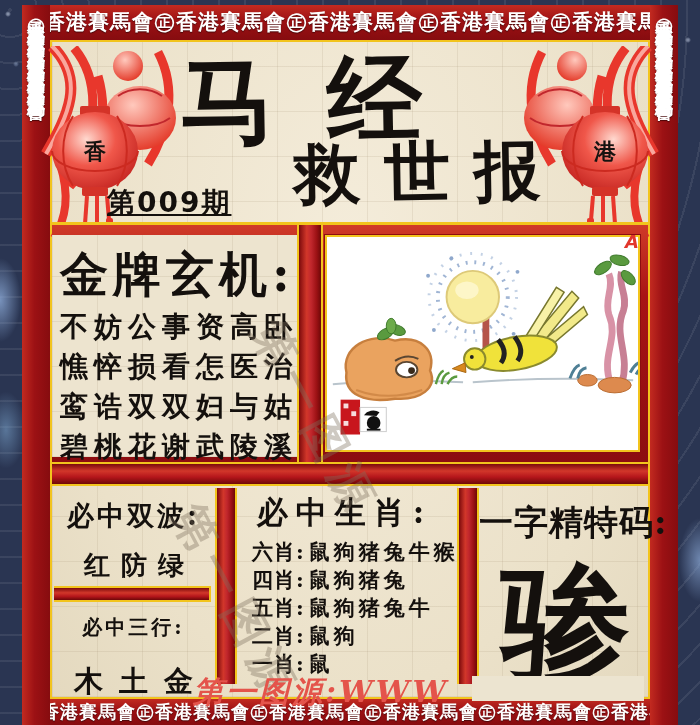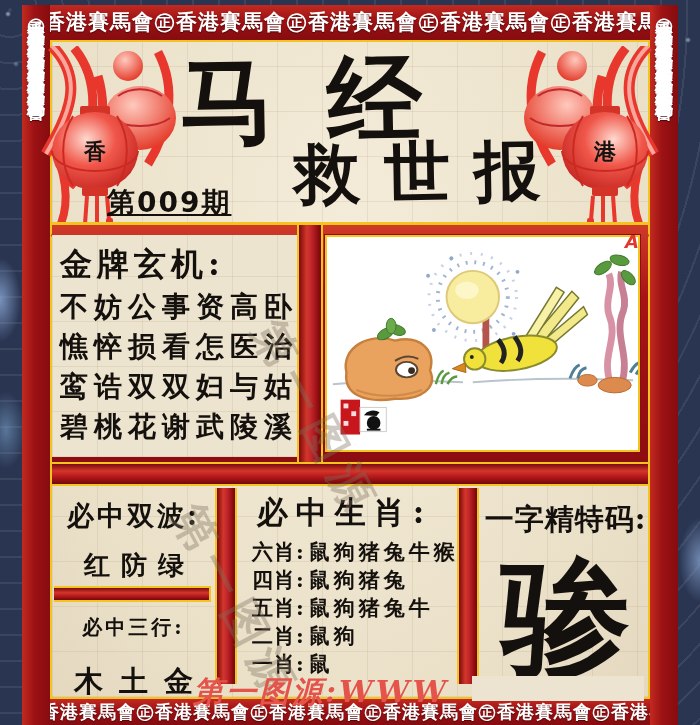--- a/index.html
+++ b/index.html
@@ -55,21 +55,21 @@
   
   .mid{position:absolute;left:0;top:180px;width:100%;height:240px;
     background:linear-gradient(180deg,#d03a28 0%,#a81415 30%,#8c0d10 100%);
     border-top:3px solid #f2c41d;}
   .poem-panel{position:absolute;left:0;top:10px;width:245px;height:222px;
     background-color:#ede4cf;
     background-image:
       repeating-linear-gradient(0deg, rgba(150,130,100,.14) 0 1px, transparent 1px 45px),
       repeating-linear-gradient(90deg, rgba(150,130,100,.14) 0 1px, transparent 1px 45px);
     padding:8px 2px 0 8px;}
-  .poem-heading{font-size:32px;font-weight:bold;color:#14100d;letter-spacing:5px;font-family:"DejaVu Serif",serif;}
+  .poem-heading{font-size:48px;font-weight:bold;color:#14100d;letter-spacing:5px;font-family:"DejaVu Serif",serif;}
   .poem-line{font-size:28px;font-weight:bold;color:#14100d;letter-spacing:6px;line-height:40px;
     font-family:"DejaVu Serif",serif;white-space:nowrap;}
   .vbar{position:absolute;left:245px;top:0;width:26px;height:100%;
     background:linear-gradient(90deg,#7c0a0c,#d2372a 35%,#c1272d 55%,#9c1114 80%,#6e0808);
     border-left:2px solid #f2c41d;border-right:2px solid #f2c41d;}
   .pic-panel{position:absolute;left:273px;top:10px;right:8px;bottom:10px;background:#fff;
     border:2px solid #f2c41d;box-shadow:0 0 0 1px #8c0d10;}
   .pic-panel svg{width:100%;height:100%;display:block;}
   .corner-mark{position:absolute;right:-1px;top:-6px;color:#e2372c;font-size:18px;font-weight:bold;font-style:italic;}
   
@@ -94,21 +94,21 @@
   .elements-values{position:absolute;left:0;top:174px;width:163px;display:flex;justify-content:space-around;
     padding:0 14px;font-size:29px;font-weight:bold;color:#14100d;font-family:"DejaVu Serif",serif;}
   .zodiac{position:absolute;left:180px;top:0;width:225px;}
   .zodiac-heading{font-size:31px;letter-spacing:8px;text-align:center;margin-top:4px;}
   .zodiac-rows{margin-top:4px;padding-left:20px;}
   .zrow{font-size:21px;font-weight:bold;color:#14100d;line-height:28px;white-space:nowrap;
     font-family:"DejaVu Serif",serif;}
   .zrow .zlabel{letter-spacing:1px;}
   .zrow .zvalue{letter-spacing:4px;margin-left:4px;}
   .special{position:absolute;left:427px;top:0;width:173px;text-align:center;}
-  .special-heading{font-size:29px;letter-spacing:1px;margin-top:12px;}
+  .special-heading{font-size:34px;letter-spacing:1px;margin-top:12px;}
   .special-char{font-size:128px;font-weight:bold;color:#14100d;line-height:150px;margin-top:2px;
     font-family:"DejaVu Serif",serif;}
   
   .wm-source{position:absolute;left:141px;top:184px;font-size:30px;font-weight:bold;font-style:italic;
     color:#e4544b;letter-spacing:3px;font-family:"DejaVu Serif",serif;white-space:nowrap;z-index:5;}
   .beige-box{position:absolute;left:420px;top:188px;width:172px;height:25px;background:#ece4d0;z-index:6;}
   .wm-diag{position:absolute;color:rgba(125,112,95,.38);font-size:44px;font-weight:bold;
     font-family:"DejaVu Serif",serif;white-space:nowrap;letter-spacing:10px;pointer-events:none;z-index:4;}
   .wm-diag.d1{left:238px;top:268px;transform:rotate(62deg);transform-origin:left top;}
   .wm-diag.d2{left:158px;top:452px;transform:rotate(62deg);transform-origin:left top;}

